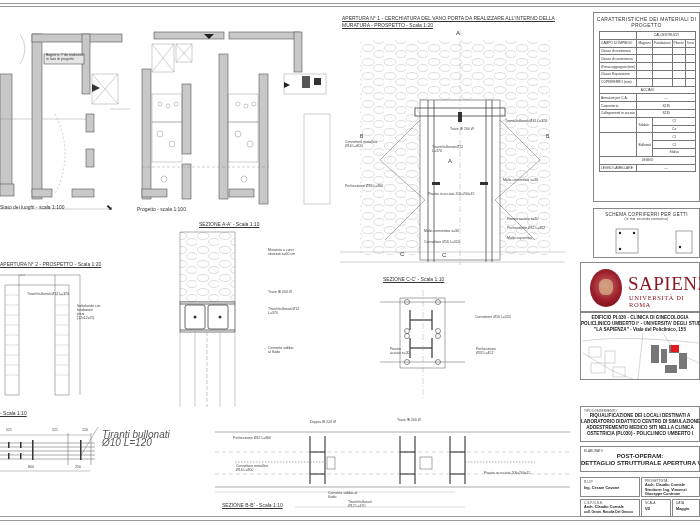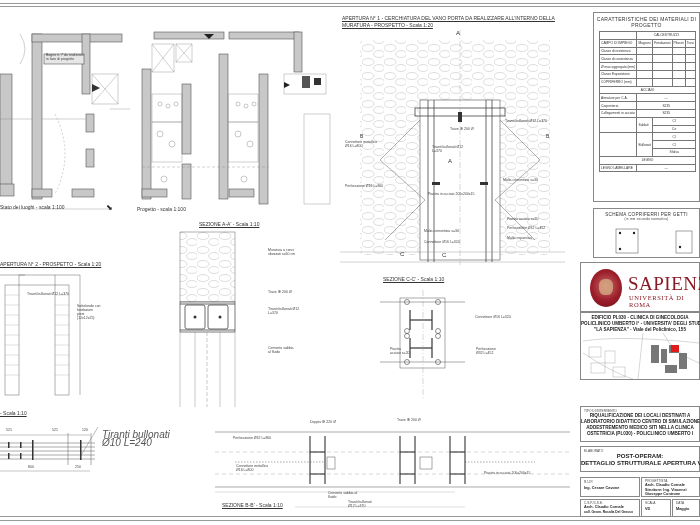--- a/index.html
+++ b/index.html
@@ -224,21 +224,21 @@
     <rect x="32" y="15" width="1.5" height="20"></rect>
     <rect x="80" y="15" width="1.5" height="20"></rect>
   </g>
   <line x1="80" y1="32" x2="98" y2="2" stroke="#555" stroke-width="0.4"></line>
 </svg>
 <div class="lbl tiny" style="left:6px;top:428px;">521</div>
 <div class="lbl tiny" style="left:52px;top:428px;">521</div>
 <div class="lbl tiny" style="left:82px;top:428px;">120</div>
 <div class="lbl tiny" style="left:28px;top:465px;">800</div>
 <div class="lbl tiny" style="left:75px;top:465px;">250</div>
-<div class="lbl" style="left:102px;top:431px;font-size:10px;font-style:italic;color:#555;line-height:8px;"><span>Tiranti bullonati</span><br><span>Ø10 L=240</span></div>
+<div class="lbl" style="left:102px;top:431px;font-size:10px;font-style:italic;color:#555;line-height:8px;"><span>Tiranti bullonati</span><br><span>Ø10 L=120</span></div>
 
 <div class="lbl lbl-u" style="left:199px;top:221px;">SEZIONE A-A' - Scala 1:10</div>
 <svg style="left:175px;top:232px;" width="60" height="175" viewBox="0 0 60 175">
   <rect x="5" y="0" width="55" height="70" fill="url(#stones)" stroke="#666" stroke-width="0.5"></rect>
   <rect x="5" y="70" width="55" height="30" fill="#fff" stroke="#444" stroke-width="0.7"></rect>
   <g stroke="#444" stroke-width="0.8" fill="none">
     <rect x="10" y="73" width="20" height="24" rx="2"></rect>
     <rect x="33" y="73" width="20" height="24" rx="2"></rect>
     <line x1="5" y1="72" x2="60" y2="72"></line>
     <line x1="5" y1="98" x2="60" y2="98"></line>

